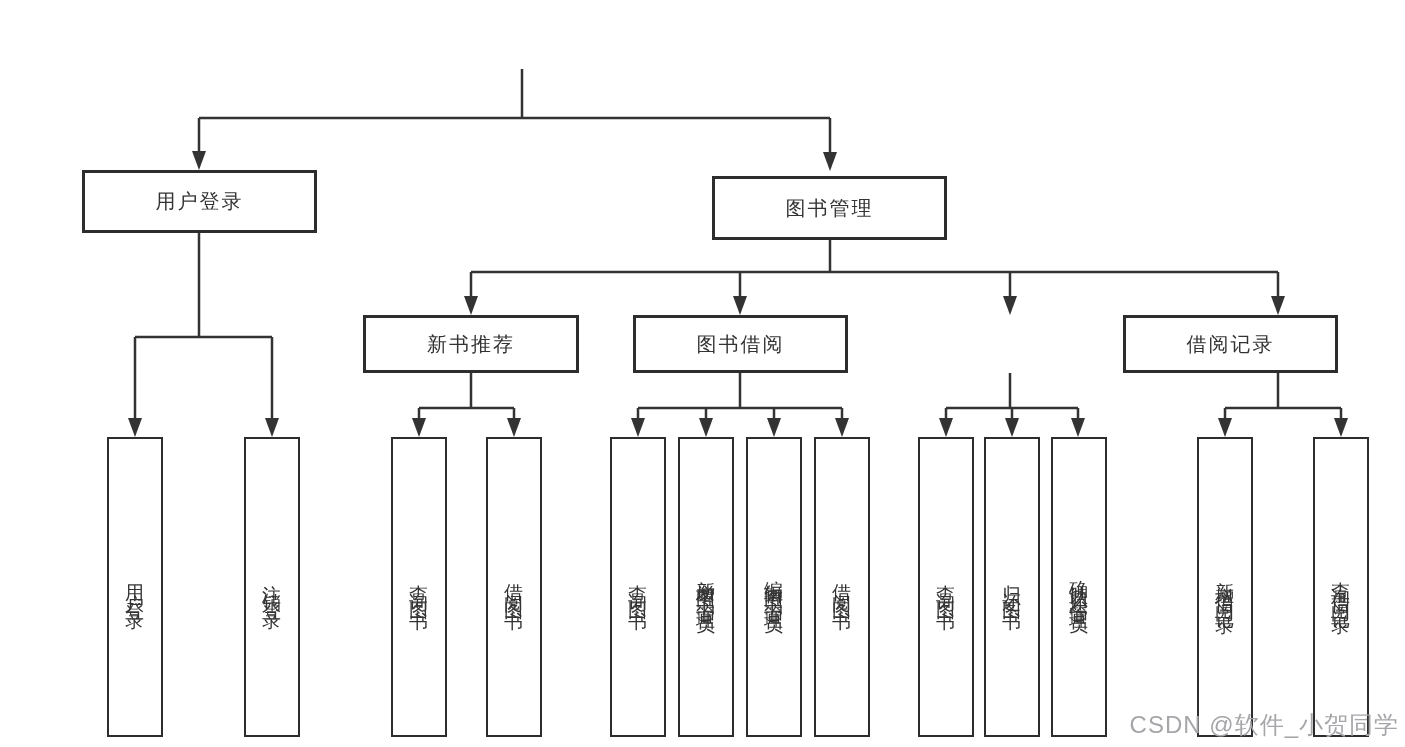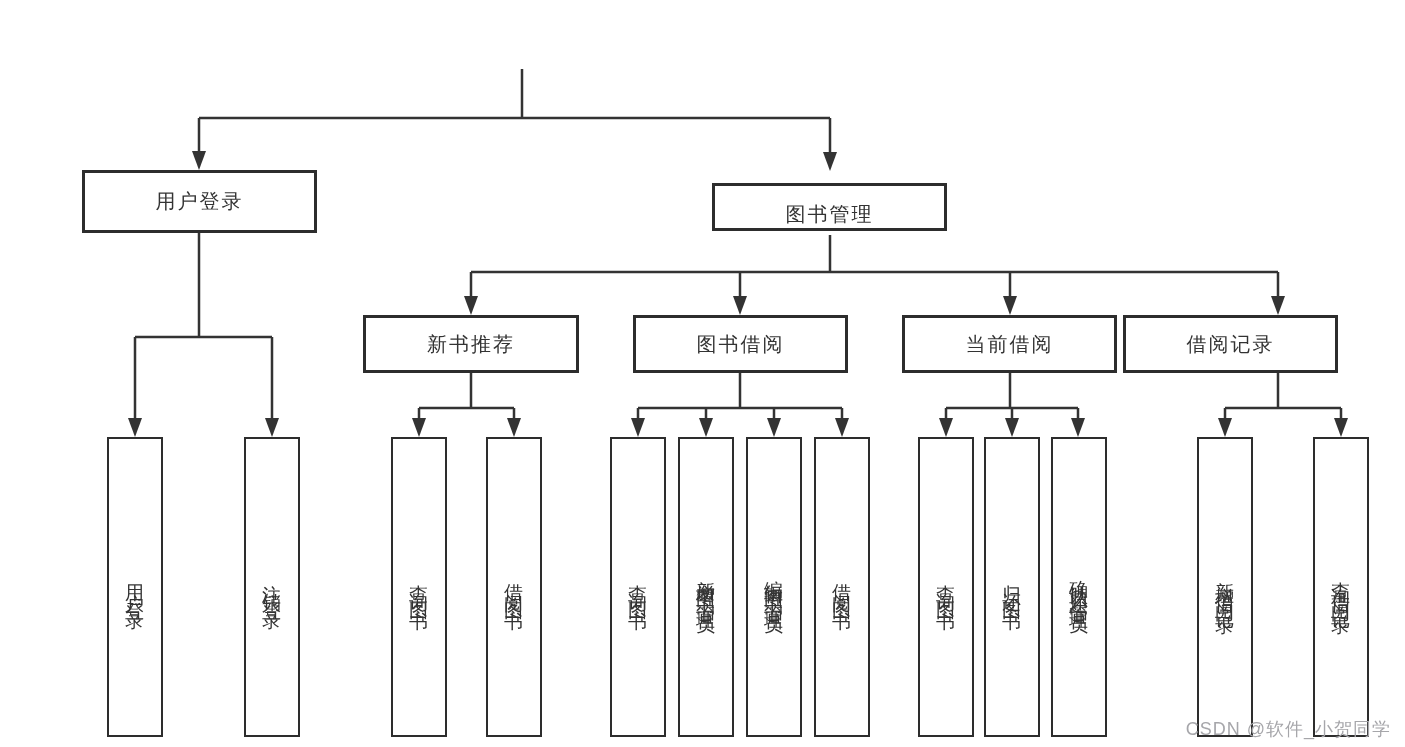--- a/index.html
+++ b/index.html
@@ -17,22 +17,22 @@
   }
   .leaf .vtext{
     writing-mode:vertical-rl;text-orientation:mixed;
     font-size:19px;letter-spacing:9px;line-height:1;color:#333;
     white-space:nowrap;
   }
   #connectors{position:absolute;left:0;top:0;pointer-events:none;}
   #connectors path{stroke:#333;stroke-width:2.5;fill:none;}
   #connectors polygon{fill:#333;stroke:none;}
   .watermark{
-    position:absolute;right:14px;bottom:6px;z-index:5;
-    font-size:18px;color:#a6a6aa;letter-spacing:1px;
+    position:absolute;right:6px;bottom:6px;z-index:5;
+    font-size:24px;color:#a6a6aa;letter-spacing:1px;
   }
 </style>
 </head>
 <body>
 
 <div id="stage">
 
   <svg id="connectors" width="1405" height="747" viewBox="0 0 1405 747">
     <path d="M522,69 V118 M199,118 H830 M199,118 V153 M830,118 V154
              M199,233 V337 M135,337 H272 M135,337 V420 M272,337 V420
@@ -59,32 +59,29 @@
     <polygon points="1005,418 1019,418 1012,437"></polygon>
     <polygon points="1071,418 1085,418 1078,437"></polygon>
     <polygon points="1218,418 1232,418 1225,437"></polygon>
     <polygon points="1334,418 1348,418 1341,437"></polygon>
   </svg>
 
 
   <div class="node" style="left:82px;top:170px;width:235px;height:63px;">
     <span>用户登录</span>
   </div>
-  <div class="node" style="left:712px;top:183px;width:235px;height:48px;align-items:flex-end;">
+  <div class="node" style="left:712px;top:176px;width:235px;height:64px;">
     <span>图书管理</span>
   </div>
 
   <div class="node" style="left:363px;top:315px;width:216px;height:58px;">
     <span>新书推荐</span>
   </div>
   <div class="node" style="left:633px;top:315px;width:215px;height:58px;">
     <span>图书借阅</span>
-  </div>
-  <div class="node" style="left:902px;top:315px;width:215px;height:58px;">
-    <span>当前借阅</span>
   </div>
   <div class="node" style="left:1123px;top:315px;width:215px;height:58px;">
     <span>借阅记录</span>
   </div>
 
   <div class="node leaf" style="left:107px;top:437px;width:56px;height:300px;">
     <span class="vtext">用户登录</span>
   </div>
   <div class="node leaf" style="left:244px;top:437px;width:56px;height:300px;">
     <span class="vtext">注销登录</span>

